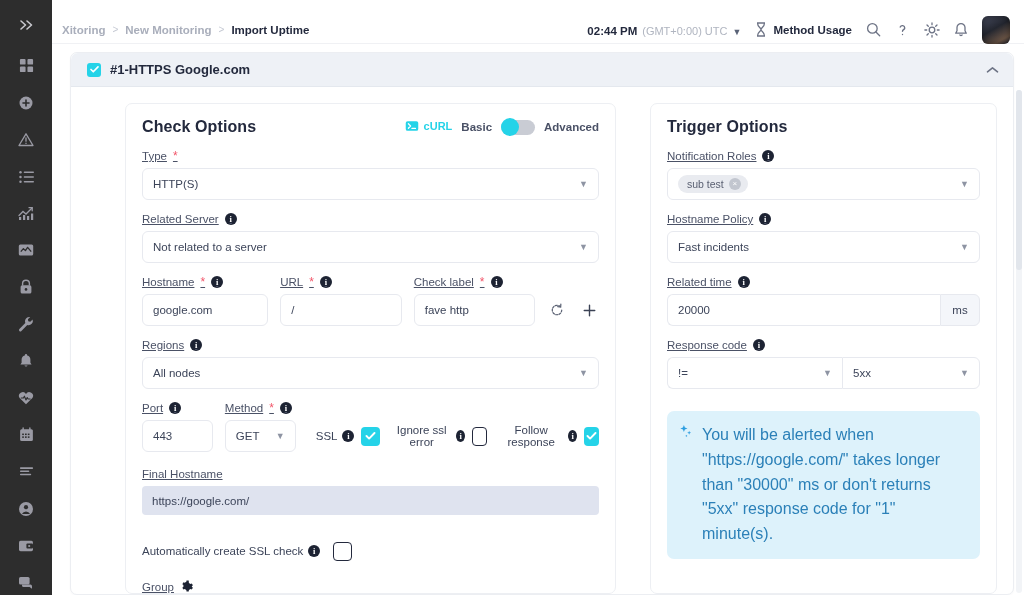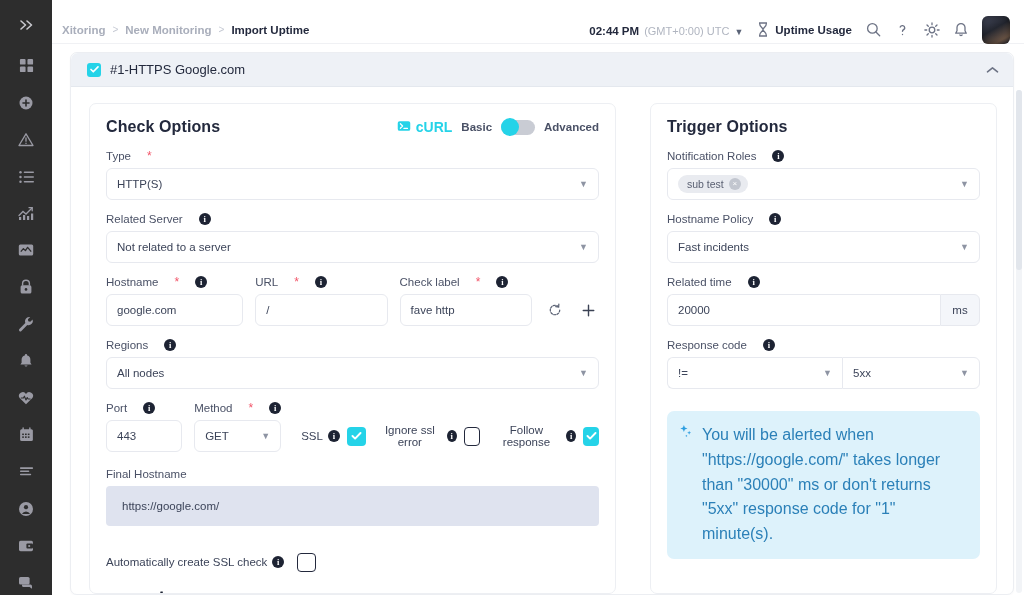--- a/index.html
+++ b/index.html
@@ -82,48 +82,48 @@
     border-bottom: 1px solid #e4e8ee;
     border-radius: 7px 7px 0 0;
     display: flex; align-items: center; padding: 0 14px 0 16px;
   }
   .chk {
     width: 14px; height: 14px; border-radius: 3px;
     background: #25d3e8; display: flex; align-items: center; justify-content: center;
     cursor: pointer; margin-right: 9px;
   }
   .chk svg { display:block; }
-  .card-title { font-size: 13px; font-weight: 400; color: #23293d; }
+  .card-title { font-size: 13px; font-weight: 700; color: #23293d; }
   .collapse { margin-left: auto; color: #6d7385; cursor: pointer; display:flex; }
 
   .panels { flex: 1; display: flex; padding: 0; overflow: hidden; }
   .panel-left { width: 563px; min-width: 563px; padding: 16px 18px 0 18px; overflow: hidden; }
   .panel-gap { width: 16px; }
   .panel-right { flex: 1; padding: 16px 16px 0 0; overflow: hidden; }
   .inner-card {
     background: #ffffff; border: 1px solid #edeff3; border-radius: 7px;
     height: 100%; padding: 14px 16px 0 16px; overflow: hidden;
   }
-  .panel-left > .inner-card { padding: 14px 16px 0 16px; }
+  .panel-left > .inner-card { padding: 14px 16px 0 16px; margin-left: 36px; }
 
   .sec-title { font-size: 16px; font-weight: 700; color: #23293d; letter-spacing: .1px; }
   .sec-head { display: flex; align-items: center; margin-bottom: 14px; }
   .mode-wrap { margin-left: auto; display: flex; align-items: center; gap: 9px; }
-  .curl { display: flex; align-items: flex-end; gap: 5px; color: #25d3e8; font-size: 14px; font-weight: 600; cursor: pointer; }
+  .curl { display: flex; align-items: flex-start; gap: 5px; color: #25d3e8; font-size: 11px; font-weight: 600; cursor: pointer; }
   .mode-lbl { font-size: 11.5px; color: #4a5166; font-weight: 600; cursor: pointer; }
   .toggle {
     width: 34px; height: 15px; border-radius: 9px; background: #c9ccd4;
     position: relative; cursor: pointer;
   }
   .toggle .knob {
     position: absolute; left: 0; top: -1.5px;
     width: 18px; height: 18px; border-radius: 50%; background: #25d3e8;
   }
 
-  .lbl { font-size: 11.5px; color: #4a5166; display: flex; align-items: flex-end; gap: 16px; margin-bottom: 6px; font-weight: 400; }
+  .lbl { font-size: 11.5px; color: #4a5166; display: flex; align-items: flex-end; gap: 6px; margin-bottom: 6px; font-weight: 400; text-decoration: underline; }
   .req { color: #f2566a; font-size: 12px; line-height: 1; }
   .info {
     width: 12px; height: 12px; border-radius: 50%; background: #1d2333;
     color: #fff; font-size: 8.5px; font-weight: 700;
     display: inline-flex; align-items: center; justify-content: center;
     cursor: pointer; font-family: "Liberation Serif", serif;
   }
   .gear { color: #1d2333; display: inline-flex; cursor: pointer; }
 
   .field {
@@ -150,22 +150,22 @@
   .col-method { width: 90px; }
   .cbox-group { display: flex; align-items: center; gap: 7px; height: 32px; }
   .cbox-txt { font-size: 11.5px; color: #3c4459; display: flex; align-items: center; gap: 5px; text-align: center; }
   .cbox {
     width: 19px; height: 19px; border-radius: 4px; background: #25d3e8;
     display: flex; align-items: center; justify-content: center; cursor: pointer;
   }
   .cbox.off { background: #fff; border: 1.6px solid #23293d; }
 
   .readonly {
-    height: 40px; background: #dfe3ef; border-radius: 4px;
-    display: flex; align-items: center; padding: 0 16px;
+    height: 29px; background: #dfe3ef; border-radius: 4px;
+    display: flex; align-items: center; padding: 0 10px;
     font-size: 11.5px; color: #3c4459;
   }
 
   .ms-wrap { display: flex; }
   .ms-wrap .field { flex: 1; border-radius: 6px 0 0 6px; border-right: none; }
   .ms-unit {
     width: 40px; height: 32px; border: 1px solid #e7e9ef; border-radius: 0 6px 6px 0;
     background: #f4f6fa; display: flex; align-items: center; justify-content: center;
     font-size: 11.5px; color: #3c4459;
   }
@@ -370,21 +370,21 @@
       <div class="top-right">
         <div>
           <span class="clock">02:44 PM</span><span class="tz">(GMT+0:00) UTC</span><span class="tz-caret">▼</span>
         </div>
         <div class="acct">
           <span class="ticon">
               <svg width="12" height="15" viewBox="0 0 12 15" fill="none" stroke="#6d7385" stroke-width="1.3" stroke-linejoin="round">
                 <path d="M2 1h8M2 14h8M2.6 1.4c0 3.5 3.4 4.2 3.4 6.1 0 1.9-3.4 2.6-3.4 6.1M9.4 1.4c0 3.5-3.4 4.2-3.4 6.1 0 1.9 3.4 2.6 3.4 6.1"></path>
               </svg>
             </span>
-          <span class="acct-label">Uptime Usage</span>
+          <span class="acct-label">Method Usage</span>
         </div>
         <span class="ticon">
             <svg width="15" height="15" viewBox="0 0 16 16" fill="none" stroke="#6d7385" stroke-width="1.4" stroke-linecap="round">
               <circle cx="6.8" cy="6.8" r="5.1"></circle>
               <path d="M10.6 10.6 14.6 14.6"></path>
             </svg>
           </span>
         <span class="ticon">
             <svg width="15" height="15" viewBox="0 0 16 16" fill="none" stroke="#6d7385" stroke-width="1.5" stroke-linecap="round">
               <path d="M5.6 5.4a2.5 2.5 0 0 1 4.8.9c0 1.7-2.4 2-2.4 3.6"></path>

